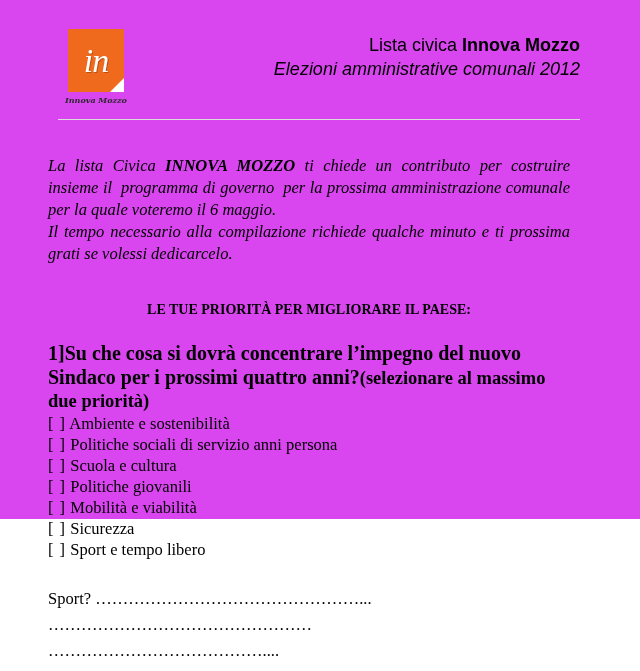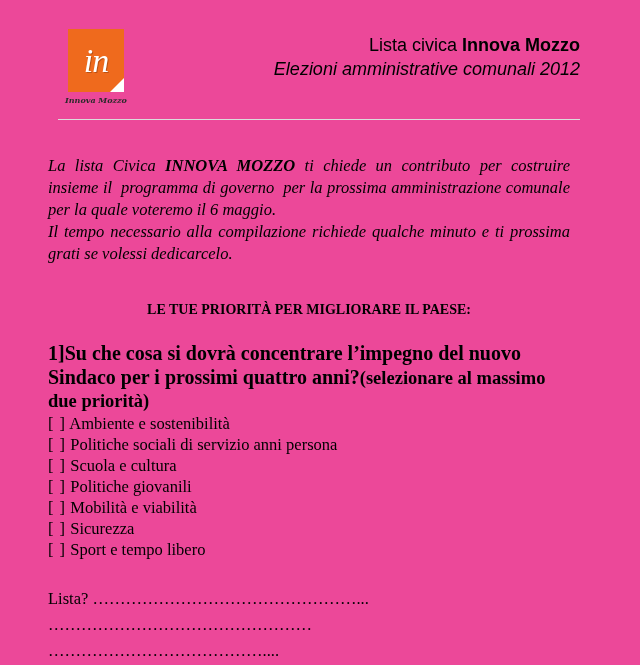--- a/index.html
+++ b/index.html
@@ -12,22 +12,22 @@
     height: 671px;
     font-family: "Liberation Serif", "DejaVu Serif", serif;
     color: #000000;
     overflow: hidden;
     position: relative;
   }
 
   .page {
     position: relative;
     width: 640px;
-    height: 665px;
-    background: #ec4899;
+    height: 519px;
+    background: #d946ef;
   }
 
   
   .header {
     position: absolute;
     left: 0;
     top: 0;
     width: 640px;
     height: 122px;
   }
@@ -247,19 +247,19 @@
       <div class="option-row"><span class="checkbox-glyph">[ ]</span> <span>Ambiente e sostenibilità</span></div>
       <div class="option-row"><span class="checkbox-glyph">[ ]</span> <span>Politiche sociali di servizio anni persona</span></div>
       <div class="option-row"><span class="checkbox-glyph">[ ]</span> <span>Scuola e cultura</span></div>
       <div class="option-row"><span class="checkbox-glyph">[ ]</span> <span>Politiche giovanili</span></div>
       <div class="option-row"><span class="checkbox-glyph">[ ]</span> <span>Mobilità e viabilità</span></div>
       <div class="option-row"><span class="checkbox-glyph">[ ]</span> <span>Sicurezza</span></div>
       <div class="option-row"><span class="checkbox-glyph">[ ]</span> <span>Sport e tempo libero</span></div>
     </div>
 
     <div class="other-block">
-      <div class="other-line"><span>Lista?</span><span> …………………………………………...</span></div>
+      <div class="other-line"><span>Sport?</span><span> …………………………………………...</span></div>
       <div class="other-line">…………………………………………</div>
       <div class="other-line">…………………………………....</div>
     </div>
 
   </div>
 </div>
 
 </body></html>

